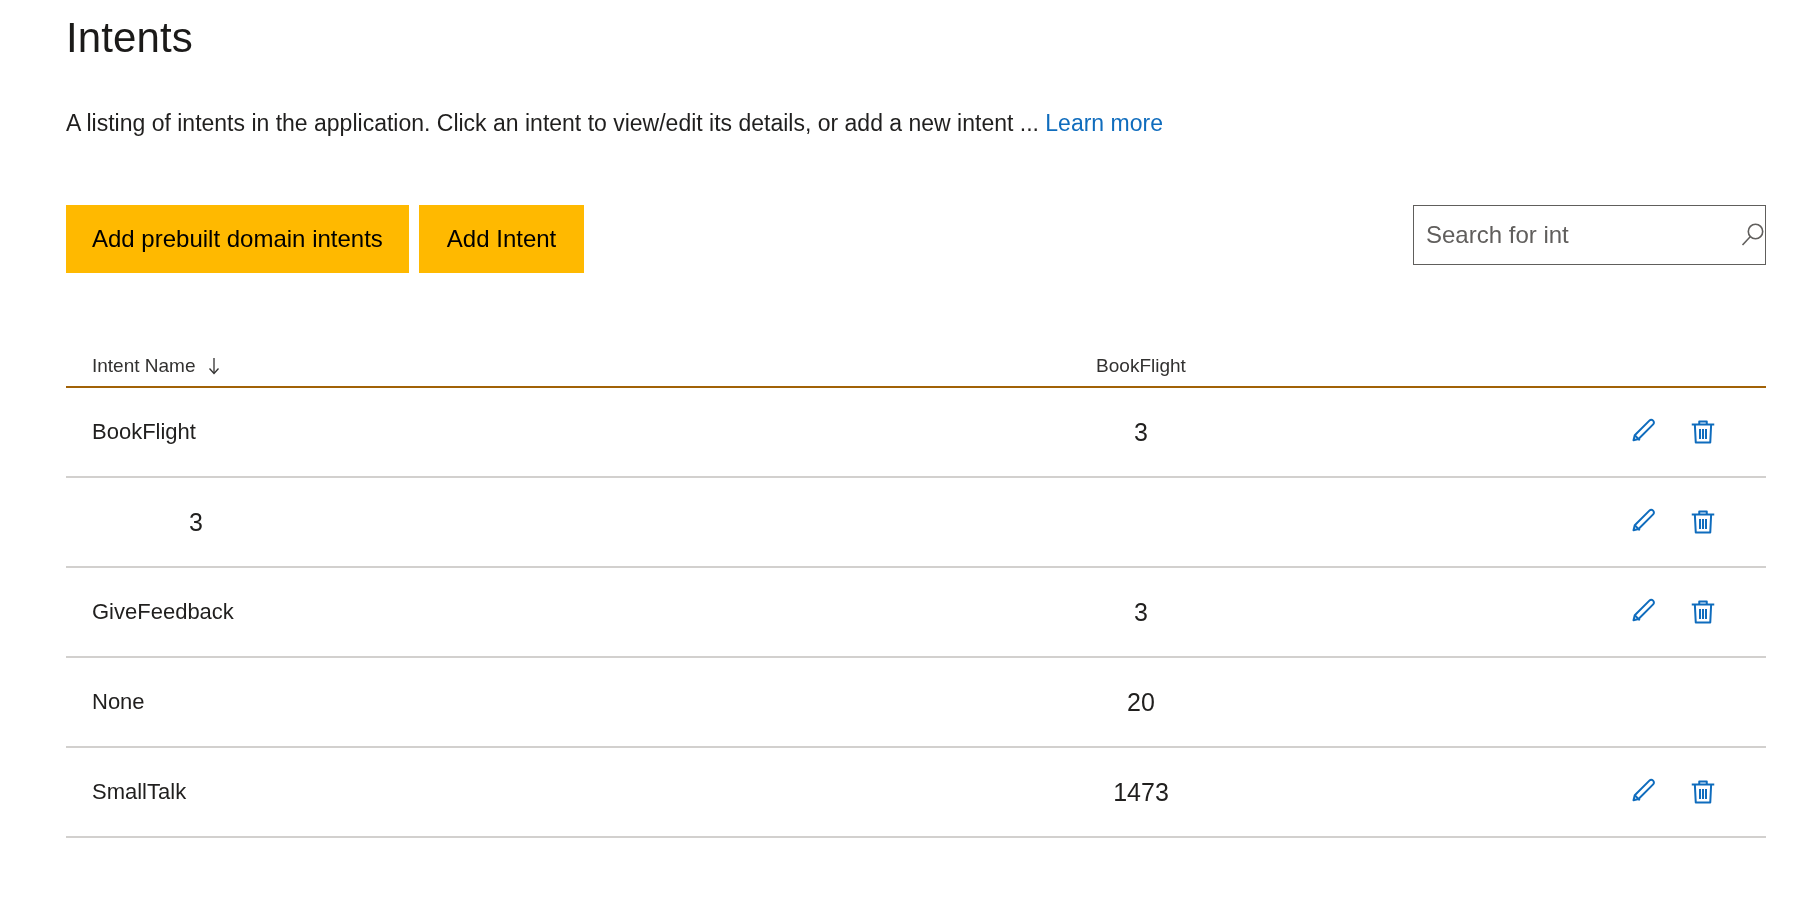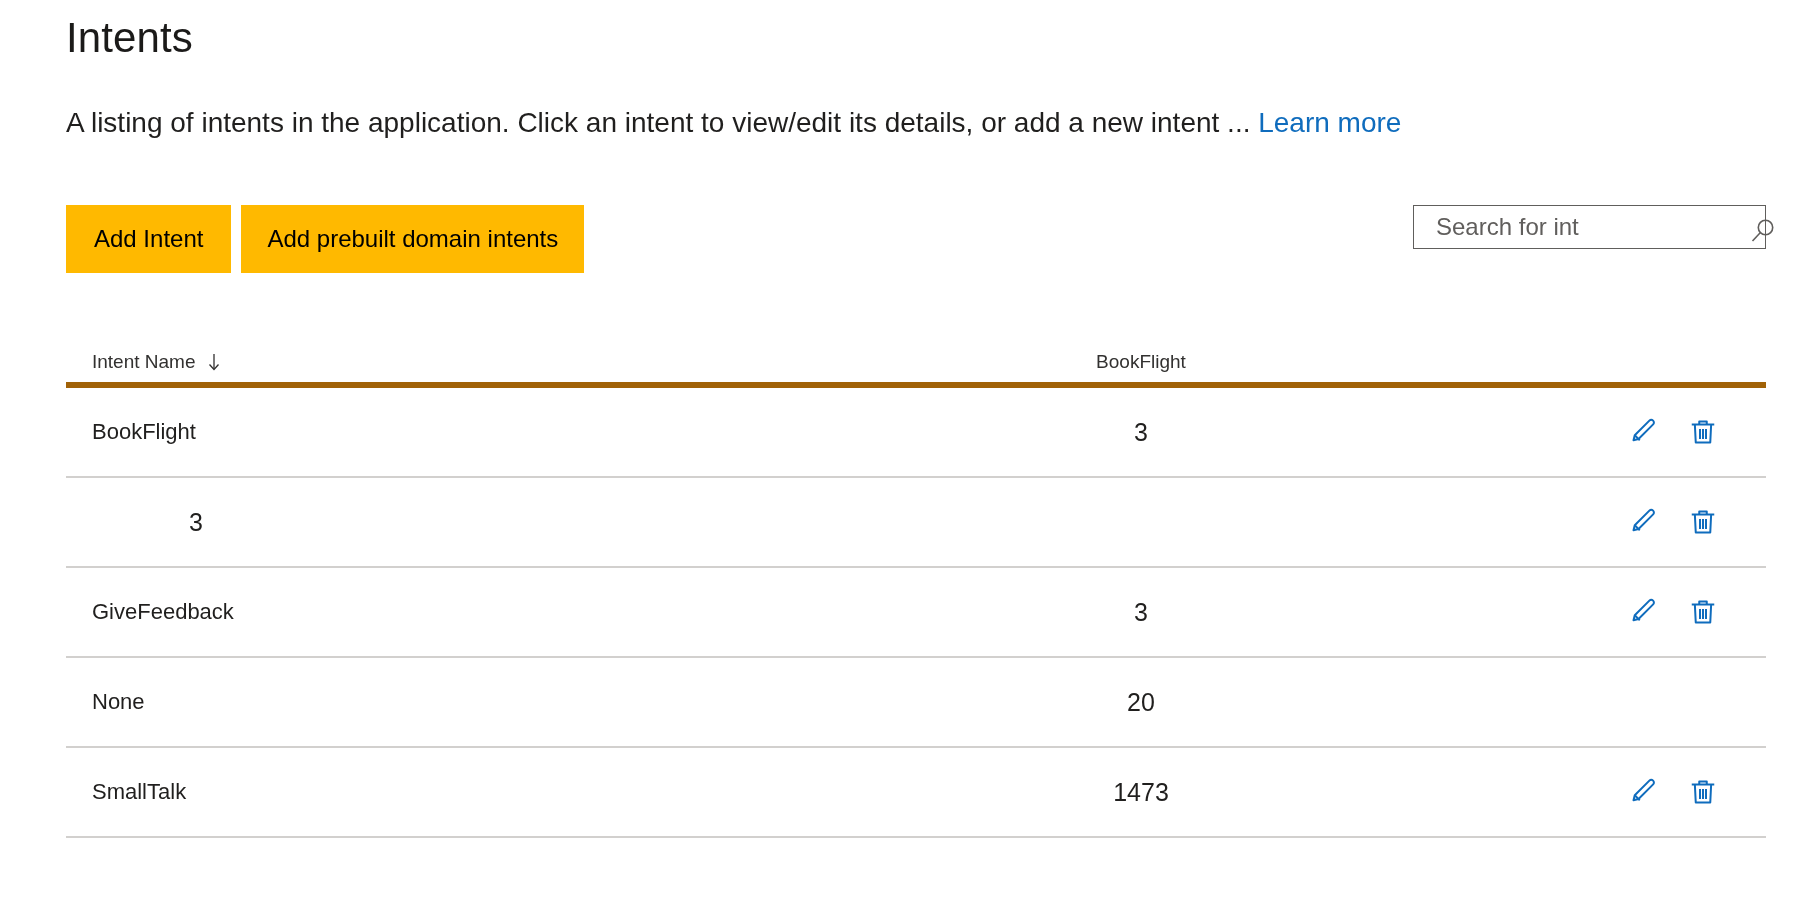--- a/index.html
+++ b/index.html
@@ -33,21 +33,21 @@
     font-weight: 300;
     letter-spacing: 0.1px;
     color: #1b1a19;
     line-height: 52px;
   }
 
   .page-subtitle {
     position: absolute;
     left: 66px;
     top: 108px;
-    font-size: 28px;
+    font-size: 23px;
     font-weight: 400;
     color: #201f1e;
     line-height: 30px;
     white-space: nowrap;
   }
   .page-subtitle .learn-more {
     color: #0f6cbd;
     text-decoration: none;
     cursor: pointer;
   }
@@ -81,26 +81,26 @@
     text-align: center;
     white-space: nowrap;
   }
   .btn-primary.wide { padding: 0 26px; }
 
   .search-wrap {
     position: absolute;
     right: 0;
     top: 0;
     width: 353px;
-    height: 44px;
+    height: 60px;
     border: 1px solid #605e5c;
     background: #ffffff;
     display: flex;
-    align-items: flex-end;
-    padding: 0 14px 0 22px;
+    align-items: center;
+    padding: 0 14px 0 12px;
   }
   .search-input {
     flex: 1 1 auto;
     border: none;
     outline: none;
     font-family: "Liberation Sans", sans-serif;
     font-size: 24px;
     font-weight: 400;
     color: #605e5c;
     background: transparent;
@@ -123,21 +123,21 @@
   .intents-table {
     position: absolute;
     left: 66px;
     top: 330px;
     width: 1700px;
   }
   .tbl-head {
     display: flex;
     align-items: flex-end;
     height: 58px;
-    border-bottom: 6px solid #a16207;
+    border-bottom: 2px solid #a16207;
     padding-bottom: 8px;
   }
   .th {
     font-size: 19px;
     font-weight: 400;
     color: #323130;
     line-height: 24px;
   }
   .th-name {
     flex: 0 0 945px;
@@ -205,22 +205,22 @@
 <div class="page">
 
   <div class="page-title">Intents</div>
 
   <div class="page-subtitle">
     <span>A listing of intents in the application. Click an intent to view/edit its details, or add a new intent ... </span><a class="learn-more" href="#">Learn more</a>
   </div>
 
   <div class="command-bar">
     <div class="btn-group">
+      <button class="btn-primary wide">Add prebuilt domain intents</button>
       <button class="btn-primary">Add Intent</button>
-      <button class="btn-primary wide">Add prebuilt domain intents</button>
     </div>
 
     <div class="search-wrap">
       <input class="search-input" type="text" placeholder="Search for int" style="">
       <span class="search-icon">
         <svg width="30" height="30" viewBox="0 0 30 30" fill="none" stroke="currentColor" stroke-width="1.6">
           <circle cx="17.5" cy="11.5" r="7.2"></circle>
           <line x1="12.2" y1="16.8" x2="4.5" y2="25"></line>
         </svg>
       </span>

